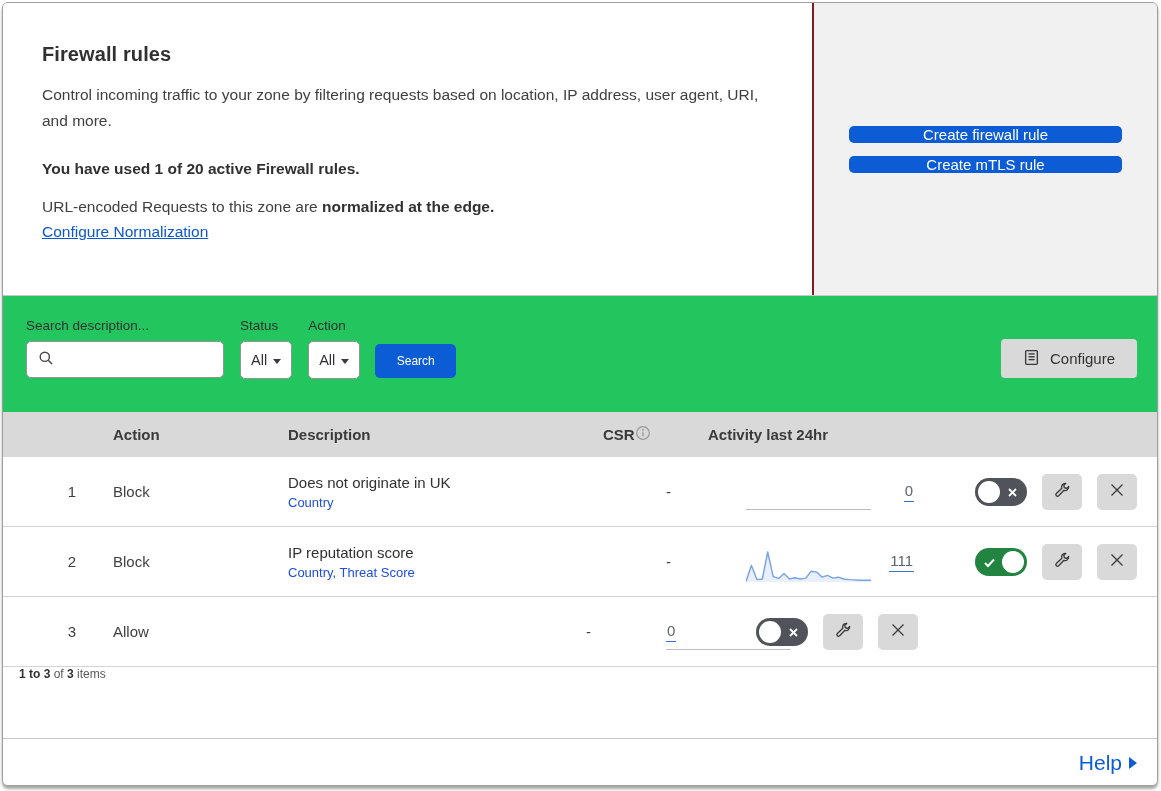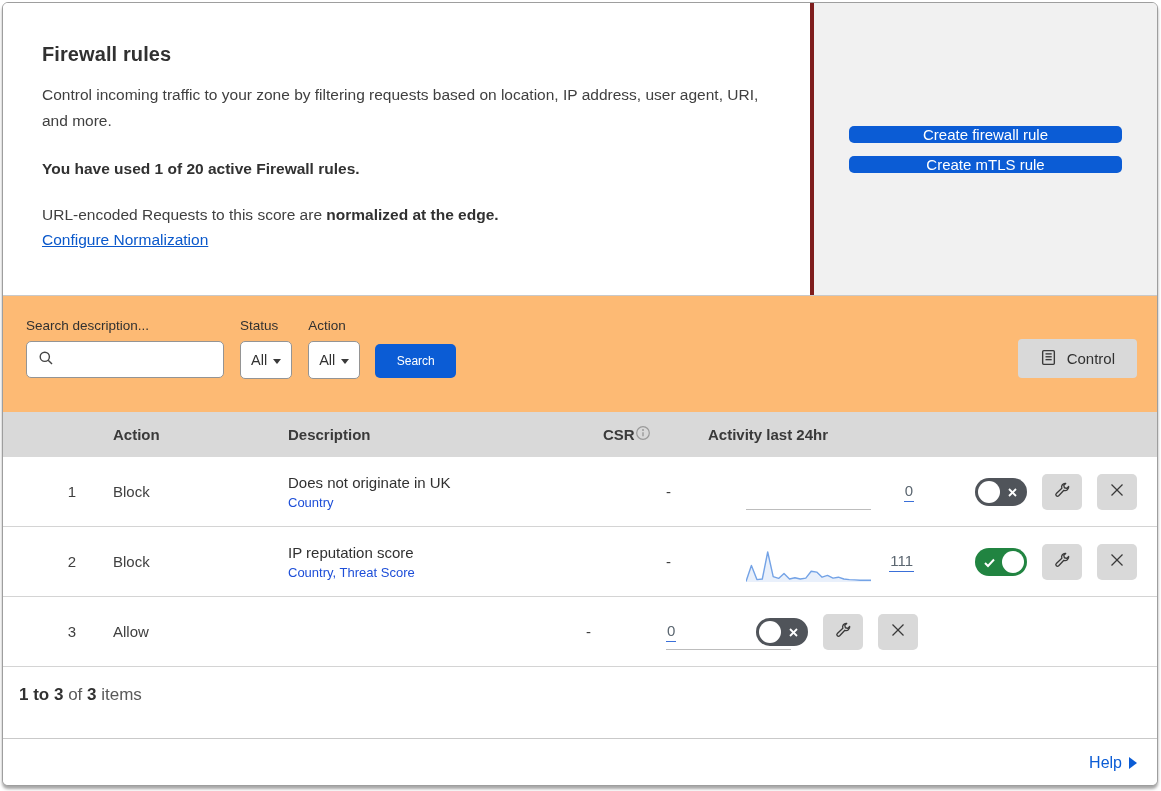--- a/index.html
+++ b/index.html
@@ -4,33 +4,33 @@
 <style>
   * { margin:0; padding:0; box-sizing:border-box; }
   html,body { width:1161px; height:791px; background:#fff; font-family:"Liberation Sans", sans-serif; }
   .card {
     position:absolute; left:2px; top:2px; width:1156px; height:784px;
     background:#fff; border:1px solid #9e9e9e; border-radius:6px;
     overflow:hidden; box-shadow:0 3px 3px rgba(0,0,0,.35);
   }
   
   .top { display:flex; height:293px; border-bottom:1px solid #c9c9c9; }
-  .intro { flex:1 1 auto; padding:40px 40px 0 39px; border-right:4px solid #7f1d1d; background:#fff; }
+  .intro { flex:1 1 auto; padding:40px 40px 0 39px; border-right:2px solid #7f1d1d; background:#fff; }
   .page-title { font-size:20px; font-weight:700; color:#313131; margin-bottom:16px; letter-spacing:.1px; }
   .desc { font-size:15.5px; color:#404040; line-height:26px; max-width:725px; margin-bottom:26px; }
-  .usage { font-size:15.5px; font-weight:700; color:#313131; margin-bottom:28px; }
+  .usage { font-size:15.5px; font-weight:700; color:#313131; margin-bottom:20px; }
   .norm { font-size:15.5px; color:#404040; margin-bottom:7px; }
   .norm b { color:#313131; }
   .link { font-size:15.5px; color:var(--link-blue,#0a58cb); text-decoration:underline; cursor:pointer;margin-top:44px; }
   .actions-panel { width:343px; flex:0 0 343px; background:var(--panel-bg,#f1f1f1);
     display:flex; flex-direction:column; justify-content:center; gap:13px; padding:0 35px; }
   .btn-primary { display:block; width:100%; height:17px; background:var(--primary-blue,#0b5cd5);
     color:#fff; font-size:15px; font-family:inherit; border:none; border-radius:5px; cursor:pointer; }
   
-  .filterbar { height:116px; display:flex; align-items:flex-start; padding:22px 20px 0 23px; background:#fdba74; }
+  .filterbar { height:116px; display:flex; align-items:flex-start; padding:22px 20px 0 23px; background:#22c55e; }
   .field-label { font-size:13.5px; color:#313131; margin-bottom:8px; display:block; }
   .search-group { width:198px; }
   .search-box { width:198px; height:37px; border:1px solid #949494; border-radius:5px; background:#fff;
     display:flex; align-items:center; padding-left:11px; cursor:text; }
   .dd-group { margin-left:16px; }
   .dropdown { height:38px; border:1px solid #949494; border-radius:5px; background:#fff; padding:0 10px;
     display:flex; align-items:center; gap:6px; font-size:14.5px; color:#313131; cursor:pointer; }
   .caret { width:0; height:0; border-left:4.5px solid transparent; border-right:4.5px solid transparent;
     border-top:5px solid #3a3a3a; margin-top:2px; }
   .btn-search { margin-left:15px; margin-top:26px; width:81px; height:34px; background:var(--primary-blue,#0b5cd5);
@@ -65,40 +65,40 @@
   .toggle .sym { position:absolute; top:7px; }
   .toggle.off { background:var(--toggle-off,#50545a); }
   .toggle.off .knob { left:3px; }
   .toggle.off .sym-x { right:8px; }
   .toggle.on { background:var(--toggle-on,#218441); }
   .toggle.on .knob { right:3px; }
   .toggle.on .sym-check { left:8px; }
   .icon-btn { width:40px; height:36px; background:#d9d9d9; border:none; border-radius:5px; cursor:pointer;
     display:flex; align-items:center; justify-content:center; }
   
-  .summary { height:72px; display:flex; align-items:center; padding:0 0 15px 16px;
-    border-bottom:1px solid #c9c9c9; font-size:17px; color:#595959; background:#fff; }
+  .summary { height:72px; display:flex; align-items:flex-start; padding:0 0 15px 16px;
+    border-bottom:1px solid #c9c9c9; font-size:12px; color:#595959; background:#fff; }
   .summary b { color:#313131; }
   .summary span { white-space:pre; }
   .helpbar { height:47px; display:flex; align-items:center; justify-content:flex-end; padding-right:20px; background:#fff; }
-  .help-link { font-size:16px; color:var(--primary-blue,#0b5cd5); cursor:pointer; display:flex; align-items:center; gap:7px; }
+  .help-link { font-size:21px; color:var(--primary-blue,#0b5cd5); cursor:pointer; display:flex; align-items:center; gap:7px; }
   .help-arrow { width:0; height:0; border-top:6px solid transparent; border-bottom:6px solid transparent;
     border-left:8px solid var(--primary-blue,#0b5cd5); margin-top:1px; }
 </style>
 </head>
 <body>
 
 <div class="card">
 
   <div class="top">
     <div class="intro">
       <div class="page-title">Firewall rules</div>
       <p class="desc">Control incoming traffic to your zone by filtering requests based on location, IP address, user agent, URI, and more.</p>
       <p class="usage">You have used 1 of 20 active Firewall rules.</p>
-      <p class="norm"><span>URL-encoded Requests to this score are </span><b>normalized at the edge.</b></p>
+      <p class="norm"><span>URL-encoded Requests to this zone are </span><b>normalized at the edge.</b></p>
       <a class="link">Configure Normalization</a>
     </div>
     <div class="actions-panel">
       <button class="btn-primary">Create firewall rule</button>
       <button class="btn-primary">Create mTLS rule</button>
     </div>
   </div>
 
   <div class="filterbar">
     <div class="search-group">
@@ -129,21 +129,21 @@
     <button class="btn-search">Search</button>
     <button class="btn-ordering">
       <span>
         <svg width="17" height="17" viewBox="0 0 16 16" fill="none" stroke="#3a3a3a" stroke-width="1.3">
             <rect x="2.5" y="1.5" width="11" height="13" rx="1"></rect>
             <line x1="5.2" y1="4.6" x2="11" y2="4.6"></line>
             <line x1="5.2" y1="7.3" x2="11" y2="7.3"></line>
             <line x1="5.2" y1="10" x2="11" y2="10"></line>
           </svg>
       </span>
-      <span>Control</span>
+      <span>Configure</span>
     </button>
   </div>
 
   <div class="grid-row thead">
     <div></div>
     <div>Action</div>
     <div>Description</div>
     <div class="th-csr">
       <span>CSR</span>
       <span>

